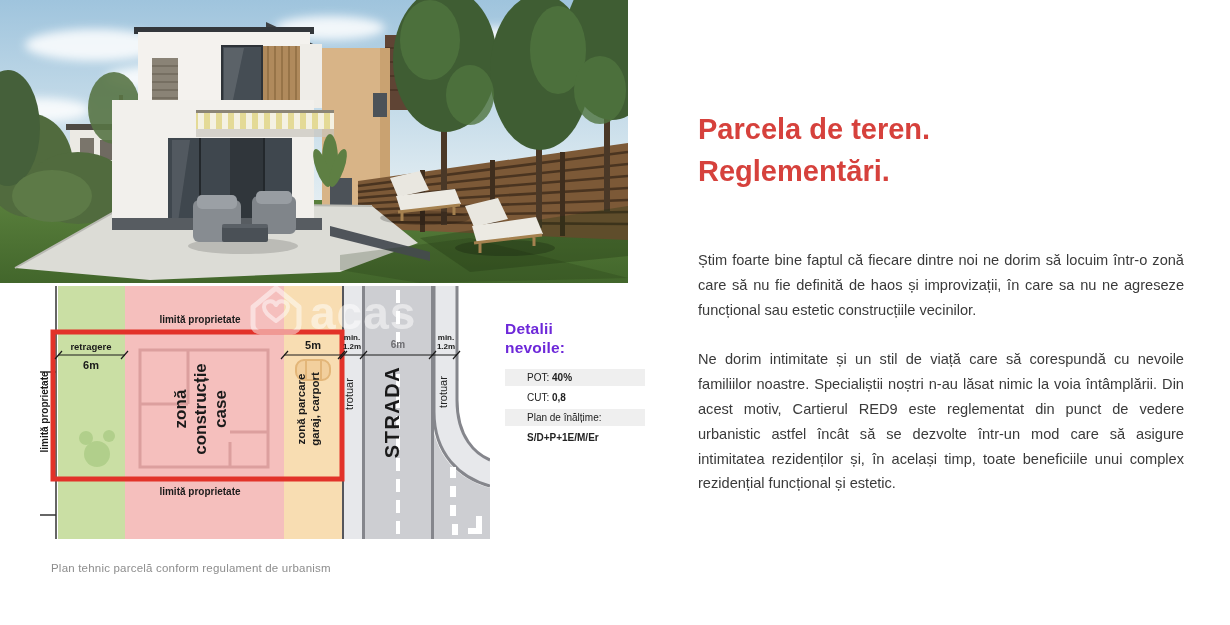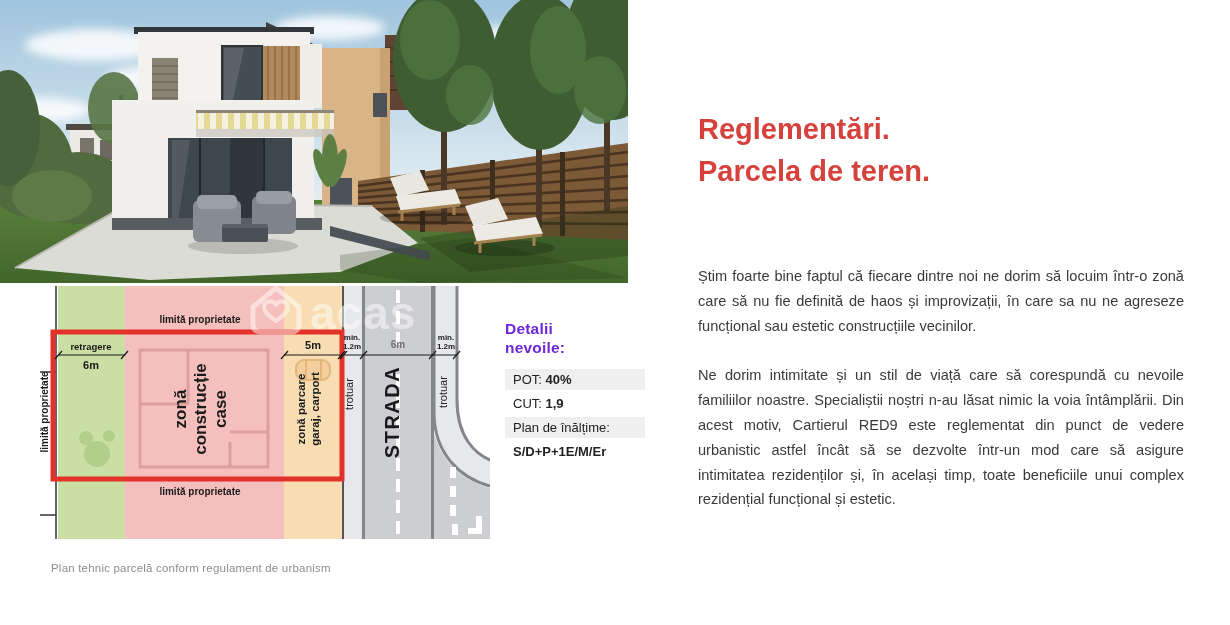--- a/index.html
+++ b/index.html
@@ -11,28 +11,28 @@
   .photo{position:absolute;left:0;top:0;width:628px;height:283px;}
 
   
   .diagram{position:absolute;left:40px;top:282px;width:450px;height:262px;}
   .plan-caption{position:absolute;left:51px;top:562px;font-size:11.5px;color:#8d8d8d;letter-spacing:.2px;}
 
   
   .tech{position:absolute;left:505px;top:320px;width:140px;}
   .tech-title{font-size:15.5px;font-weight:bold;color:#6d28d9;line-height:1.22;letter-spacing:.2px;}
   .tech-rows{margin-top:11px;}
-  .tech-row{font-size:13px;color:#222;padding:3px 8px;margin-bottom:3px;white-space:nowrap;}
+  .tech-row{font-size:10px;color:#222;padding:3px 22px;margin-bottom:3px;white-space:nowrap;}
   .tech-row.hl{background:#efefef;}
   .tech-row b{font-weight:bold;}
 
   
   .article{position:absolute;left:698px;top:108px;width:486px;}
   .article h1{margin:0;font-size:29px;line-height:1.45;font-weight:bold;color:var(--accent,#d6413c);}
-  .article .paras{margin-top:72px;}
+  .article .paras{margin-top:56px;}
   .article p{margin:0 0 25px 0;font-size:14.6px;line-height:1.7;color:#3a3a3a;text-align:justify;}
 </style>
 </head>
 <body>
 
 <div class="page">
 
   <svg class="photo" width="628" height="283" viewBox="0 0 628 283">
     <defs>
       <linearGradient id="sky" x1="0" y1="0" x2="0" y2="1">
@@ -313,30 +313,30 @@
 
   <div class="plan-caption">Plan tehnic parcelă conform regulament de urbanism</div>
 
   <div class="tech">
     <div class="tech-title">
       <div>Detalii</div>
       <div>nevoile:</div>
     </div>
     <div class="tech-rows">
       <div class="tech-row hl"><span>POT:</span> <b>40%</b></div>
-      <div class="tech-row"><span>CUT:</span> <b>1,9</b></div>
+      <div class="tech-row"><span>CUT:</span> <b>0,8</b></div>
       <div class="tech-row hl"><span>Plan de înălțime:</span></div>
       <div class="tech-row"><b>S/D+P+1E/M/Er</b></div>
     </div>
   </div>
 
   <div class="article">
     <h1>
+      <div>Parcela de teren.</div>
       <div>Reglementări.</div>
-      <div>Parcela de teren.</div>
     </h1>
     <div class="paras">
       <p>Știm foarte bine faptul că fiecare dintre noi ne dorim să locuim într-o zonă care să nu fie definită de haos și improvizații, în care sa nu ne agreseze funcțional sau estetic construcțiile vecinilor.</p>
       <p>Ne dorim intimitate și un stil de viață care să corespundă cu nevoile familiilor noastre. Specialiștii noștri n-au lăsat nimic la voia întâmplării. Din acest motiv, Cartierul RED9 este reglementat din punct de vedere urbanistic astfel încât să se dezvolte într-un mod care să asigure intimitatea rezidenților și, în același timp, toate beneficiile unui complex rezidențial funcțional și estetic.</p>
     </div>
   </div>
 
 </div>
 
 </body></html>

